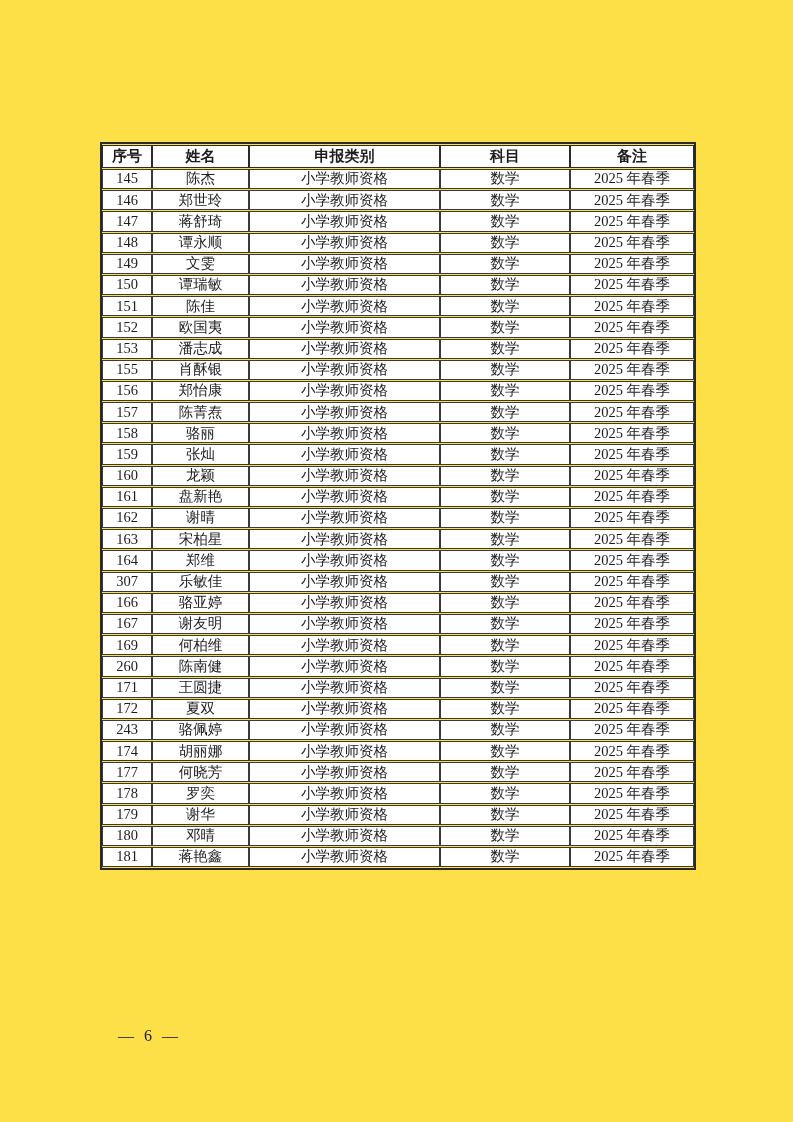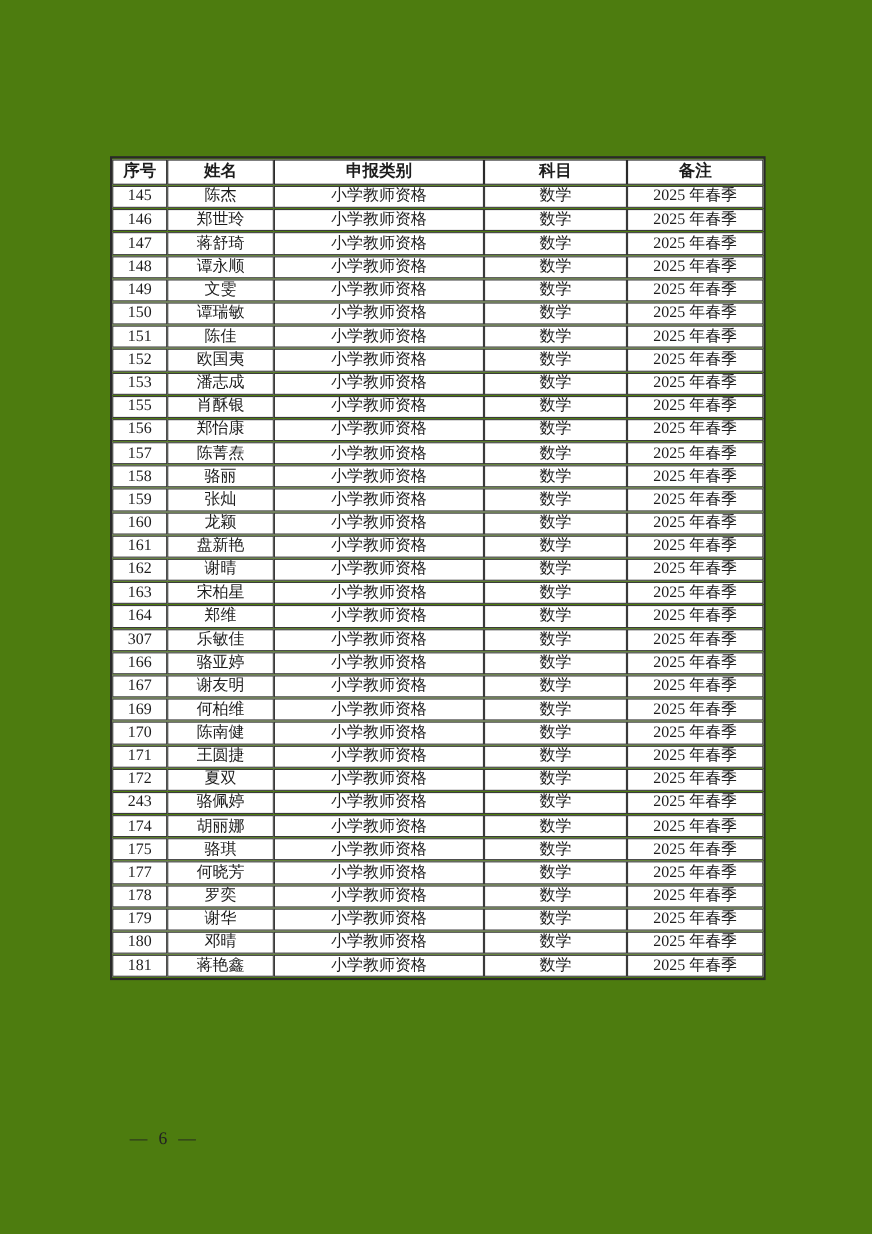--- a/index.html
+++ b/index.html
@@ -6,21 +6,21 @@
     margin: 0;
     padding: 0;
     background: #ffffff;
     font-family: "Liberation Serif", "DejaVu Serif", serif;
     color: #1c1c1c;
   }
   .page {
     position: relative;
     width: 793px;
     height: 1122px;
-    background: #4d7c0f;
+    background: #fde047;
     overflow: hidden;
   }
   table.roster {
     position: absolute;
     left: 100px;
     top: 142px;
     width: 592px;
     table-layout: fixed;
     border-collapse: separate;
     border-spacing: 0 1px;
@@ -234,21 +234,21 @@
           <td>2025 年春季</td>
         </tr>
         <tr>
           <td>169</td>
           <td>何柏维</td>
           <td>小学教师资格</td>
           <td>数学</td>
           <td>2025 年春季</td>
         </tr>
         <tr>
-          <td>170</td>
+          <td>260</td>
           <td>陈南健</td>
           <td>小学教师资格</td>
           <td>数学</td>
           <td>2025 年春季</td>
         </tr>
         <tr>
           <td>171</td>
           <td>王圆捷</td>
           <td>小学教师资格</td>
           <td>数学</td>
@@ -269,27 +269,20 @@
           <td>2025 年春季</td>
         </tr>
         <tr>
           <td>174</td>
           <td>胡丽娜</td>
           <td>小学教师资格</td>
           <td>数学</td>
           <td>2025 年春季</td>
         </tr>
         <tr>
-          <td>175</td>
-          <td>骆琪</td>
-          <td>小学教师资格</td>
-          <td>数学</td>
-          <td>2025 年春季</td>
-        </tr>
-        <tr>
           <td>177</td>
           <td>何晓芳</td>
           <td>小学教师资格</td>
           <td>数学</td>
           <td>2025 年春季</td>
         </tr>
         <tr>
           <td>178</td>
           <td>罗奕</td>
           <td>小学教师资格</td>

